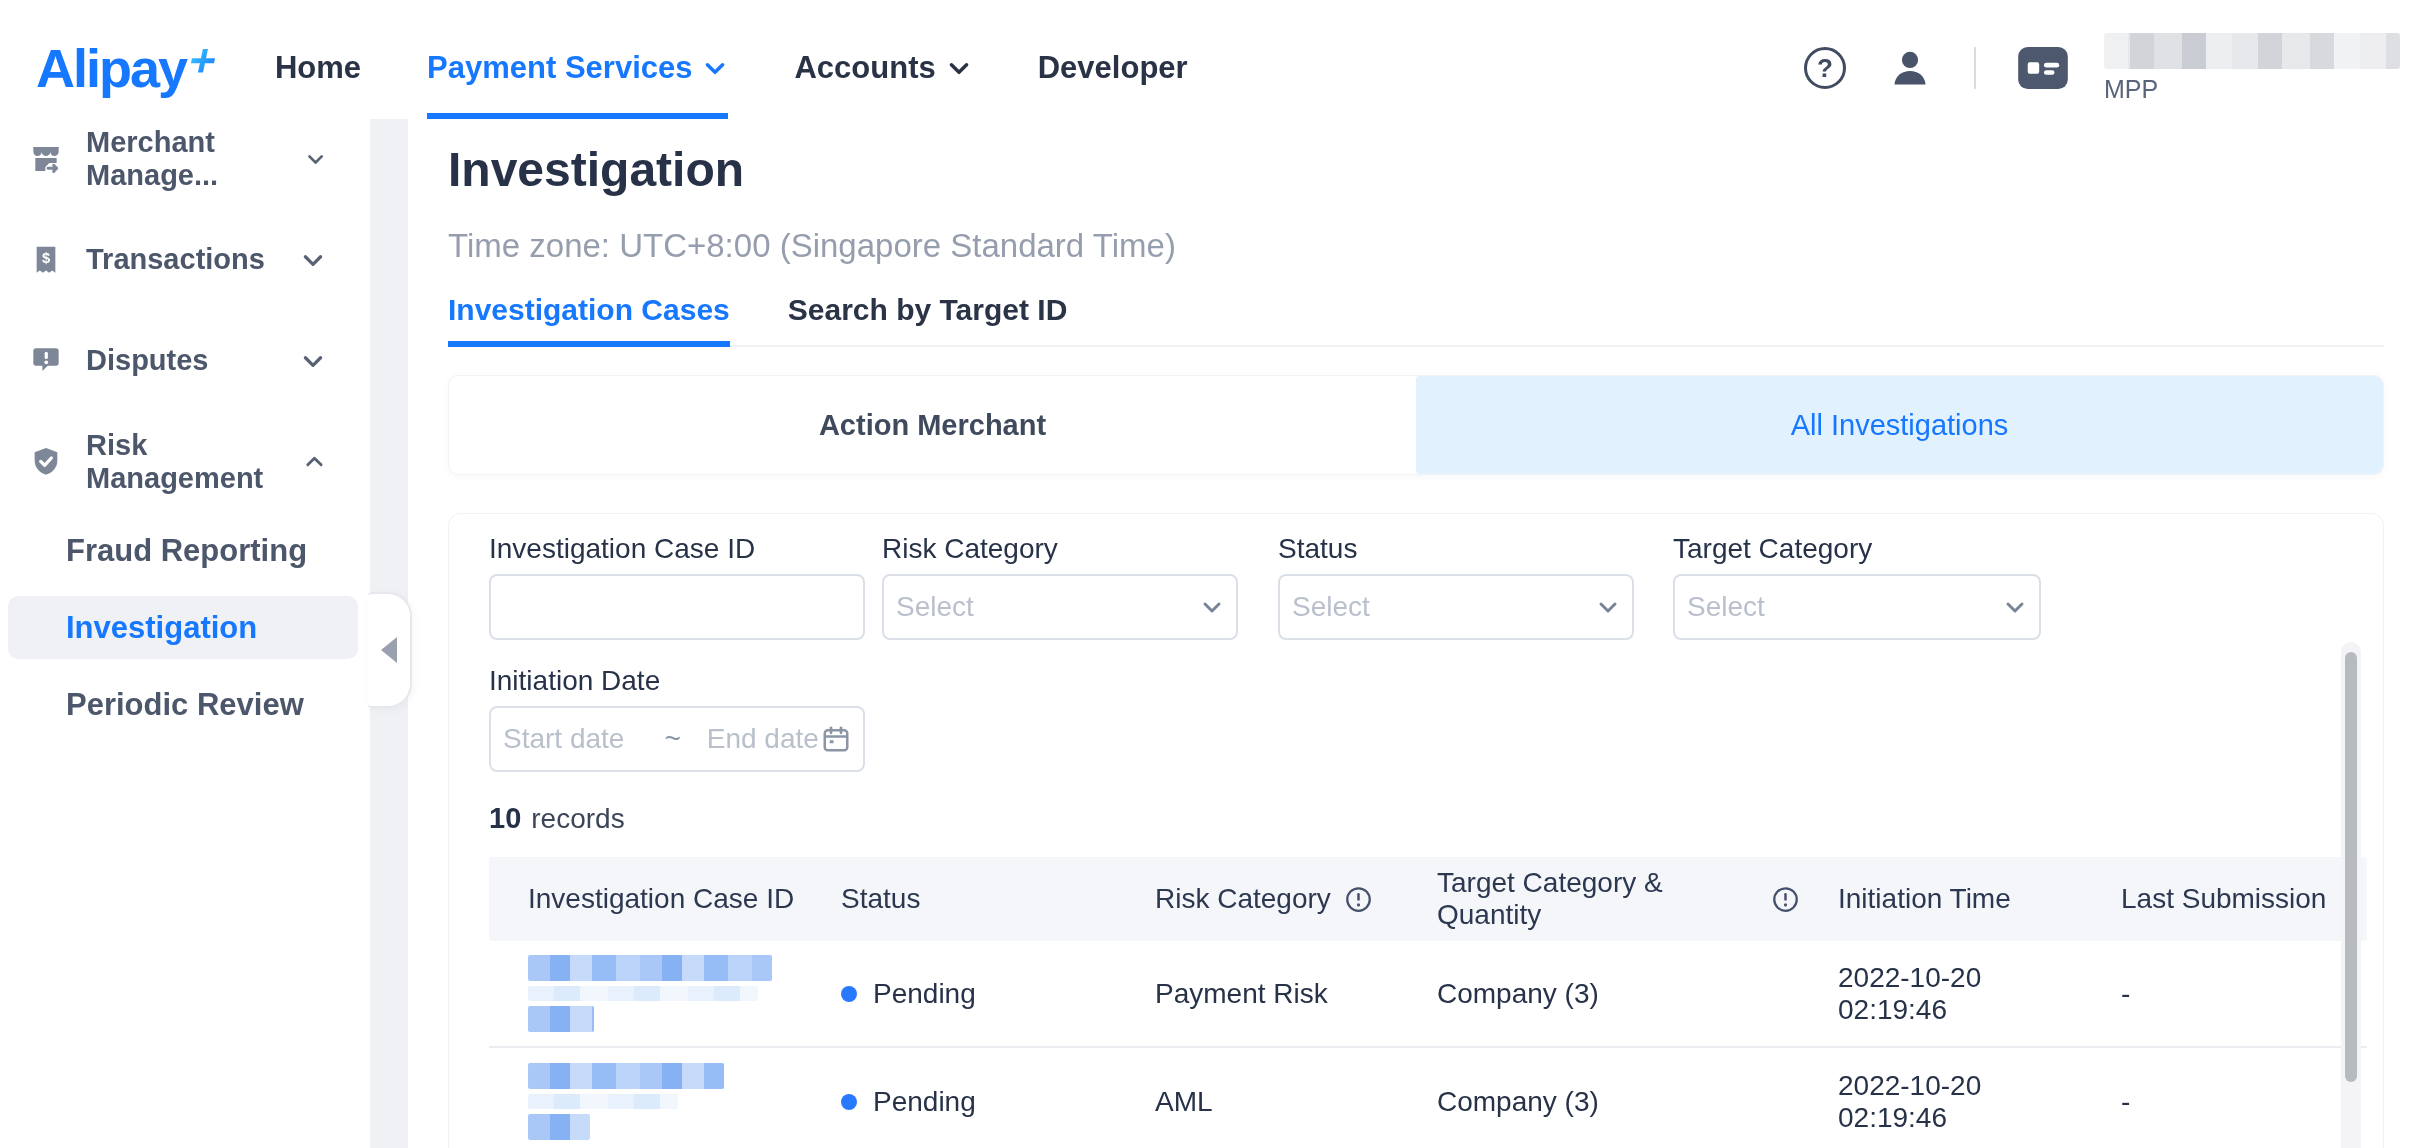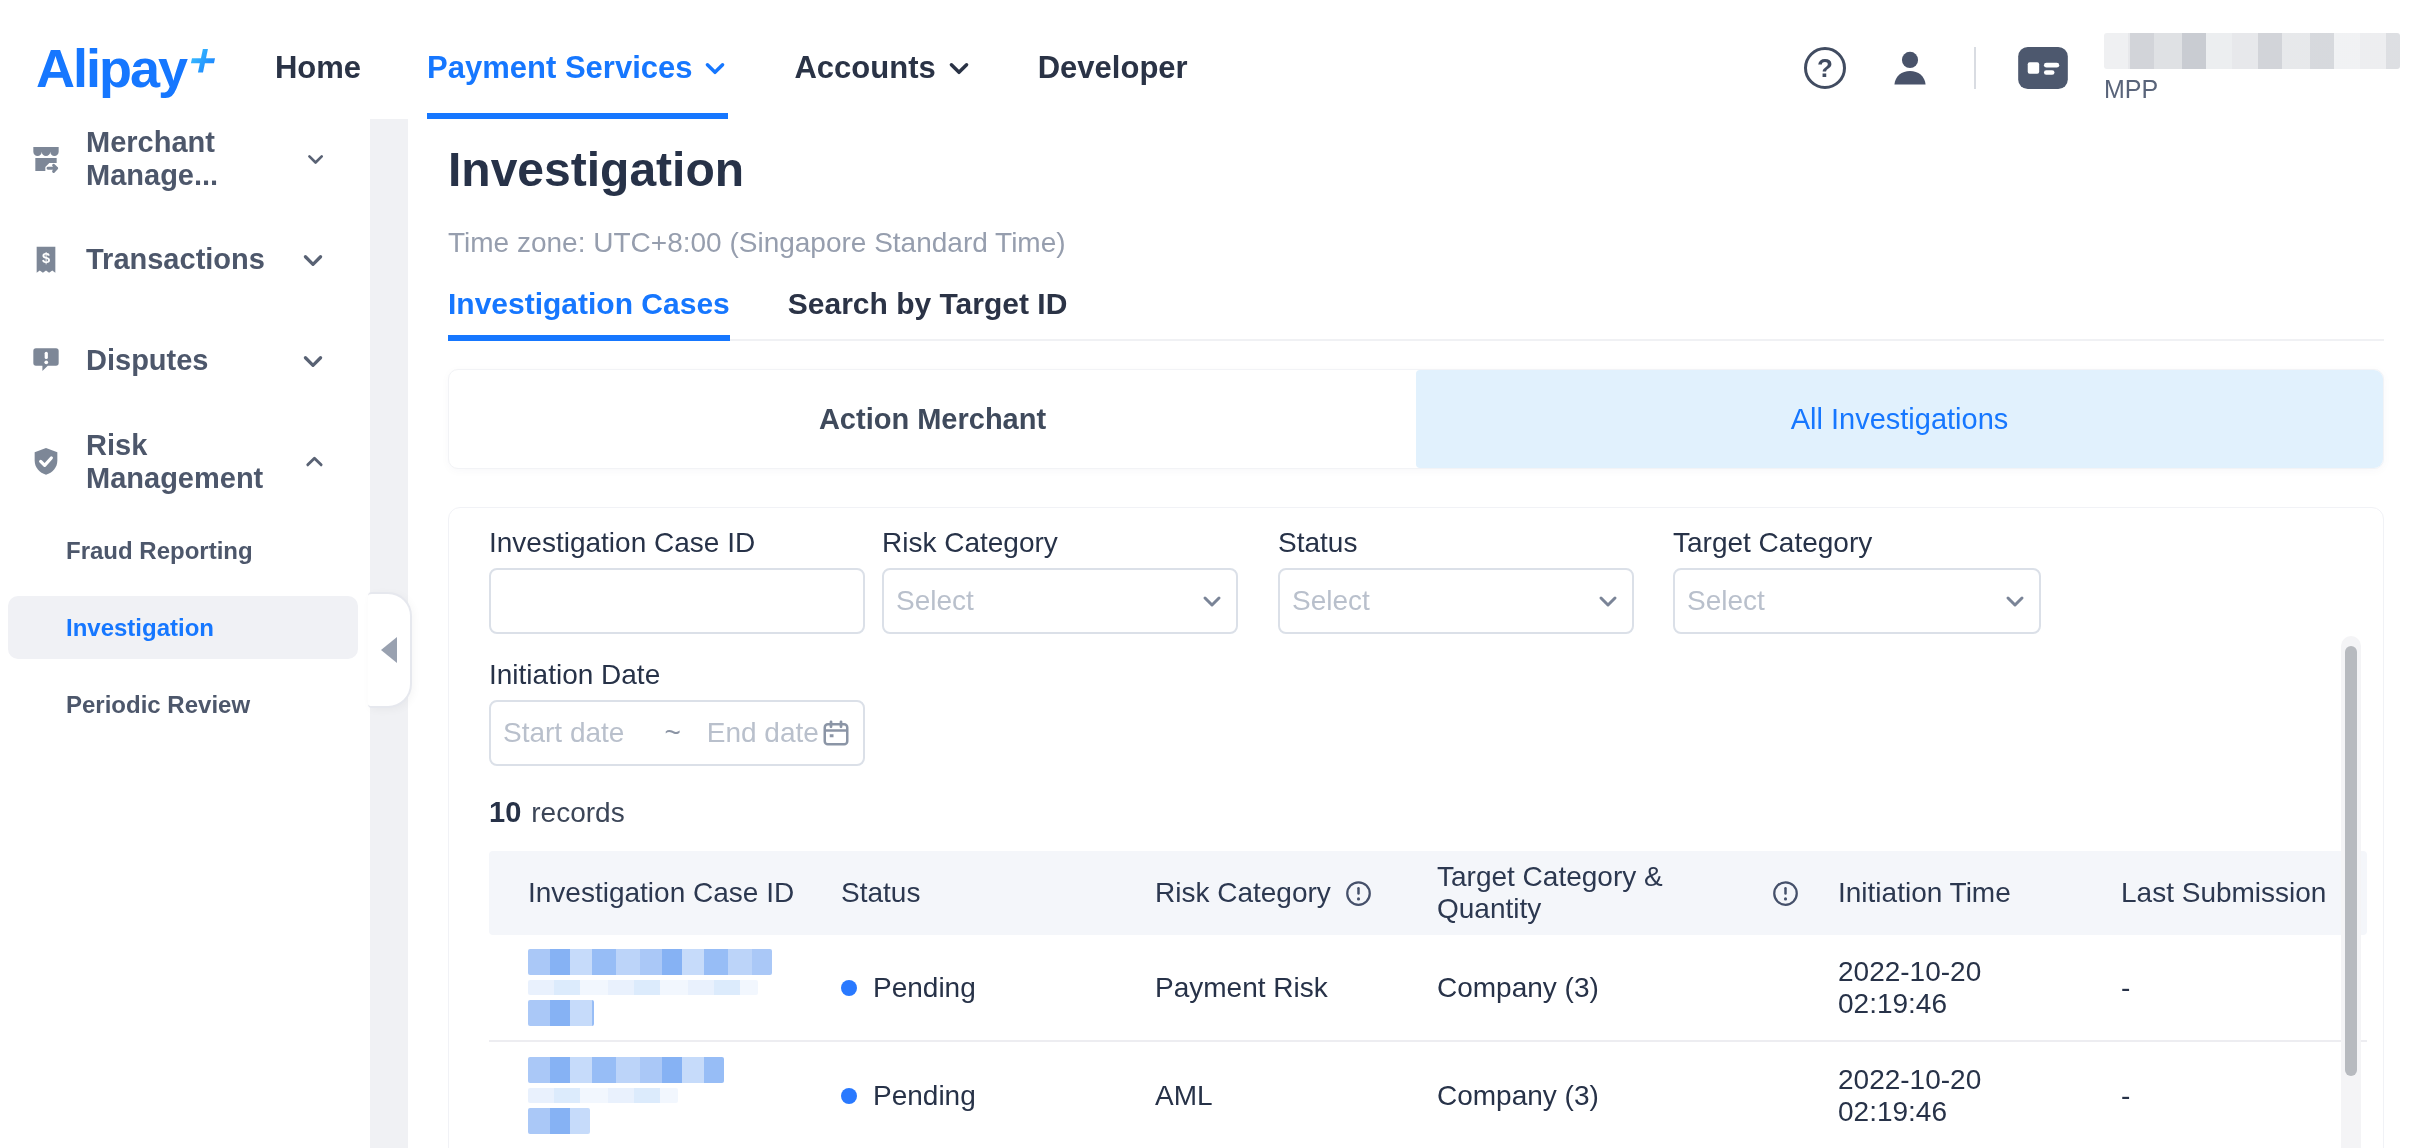--- a/index.html
+++ b/index.html
@@ -37,38 +37,38 @@
         repeating-linear-gradient(90deg,#e7e8eb 0 26px,#d2d4d9 26px 50px,#dfe1e4 50px 78px,#c9ccd2 78px 102px,#eceef0 102px 128px); }
   .ws-label { font-size:25px; color:#59647a; }
 
   
   .sidebar { position:absolute; left:0; top:102px; bottom:0; width:370px; background:#fff; padding-top:6px; }
   .side-item { height:101px; display:flex; align-items:center; padding-left:30px; cursor:pointer; }
   .side-ico { width:32px; height:32px; flex:0 0 32px; }
   .side-label { margin-left:24px; font-size:29px; font-weight:700; color:#4d576b; }
   .side-chev { margin-left:auto; margin-right:44px; width:26px; height:26px; }
   .side-chev path { fill:none; stroke:#596274; stroke-width:3; stroke-linecap:round; stroke-linejoin:round; }
-  .sub-item { height:77px; display:flex; align-items:center; padding-left:66px; font-size:24px; font-weight:700;
+  .sub-item { height:77px; display:flex; align-items:center; padding-left:66px; font-size:31px; font-weight:700;
               color:#4d576b; cursor:pointer; }
   .sub-item.active { position:relative; color:#1677ff; }
   .sub-item.active::before { content:""; position:absolute; left:8px; right:12px; top:7px; bottom:7px;
               background:#f0f1f5; border-radius:10px; z-index:0; }
   .sub-item span { position:relative; z-index:1; }
   .side-gap { position:absolute; left:370px; top:102px; bottom:0; width:38px; background:#f0f1f4; }
   .collapse-handle { position:absolute; left:368px; top:592px; width:44px; height:116px; background:#fff;
       border:2px solid #e6e8ee; border-left:none; border-radius:4px 24px 24px 4px;
       display:flex; align-items:center; justify-content:center; cursor:pointer; z-index:4;
       box-shadow:2px 2px 8px rgba(0,0,0,.04); }
   .collapse-tri { width:0; height:0; border-top:13px solid transparent; border-bottom:13px solid transparent;
       border-right:16px solid #99a1b0; }
 
   
   .content { position:absolute; left:408px; top:102px; right:0; bottom:0; background:#fff; padding:0 32px 0 40px; }
   .page-title { margin-top:40px; font-size:48px; font-weight:700; color:#273248; }
-  .tz { margin-top:30px; font-size:28px; color:#969eae; }
+  .tz { margin-top:30px; font-size:33px; color:#969eae; }
   .tabs { margin-top:28px; height:54px; display:flex; gap:58px; border-bottom:2px solid #f0f1f4; }
   .tab { position:relative; display:flex; align-items:flex-start; font-size:30px; font-weight:600; color:#2b3346; cursor:pointer; }
   .tab.active { color:#1677ff; font-weight:700; }
   .tab.active::after { content:""; position:absolute; left:0; right:0; bottom:-2px; height:6px; background:#1677ff; }
 
   .seg-card { margin-top:28px; height:100px; background:#fff; border:1px solid #f2f3f6; border-radius:10px;
               box-shadow:0 2px 10px rgba(20,40,80,.03); display:flex; overflow:hidden; }
   .seg { flex:1; display:flex; align-items:center; justify-content:center; font-size:29px; font-weight:600;
          color:#3f4a5c; cursor:pointer; }
   .seg.active { background:#e1f1fd; border-radius:4px; color:#1677ff; font-weight:400; }

